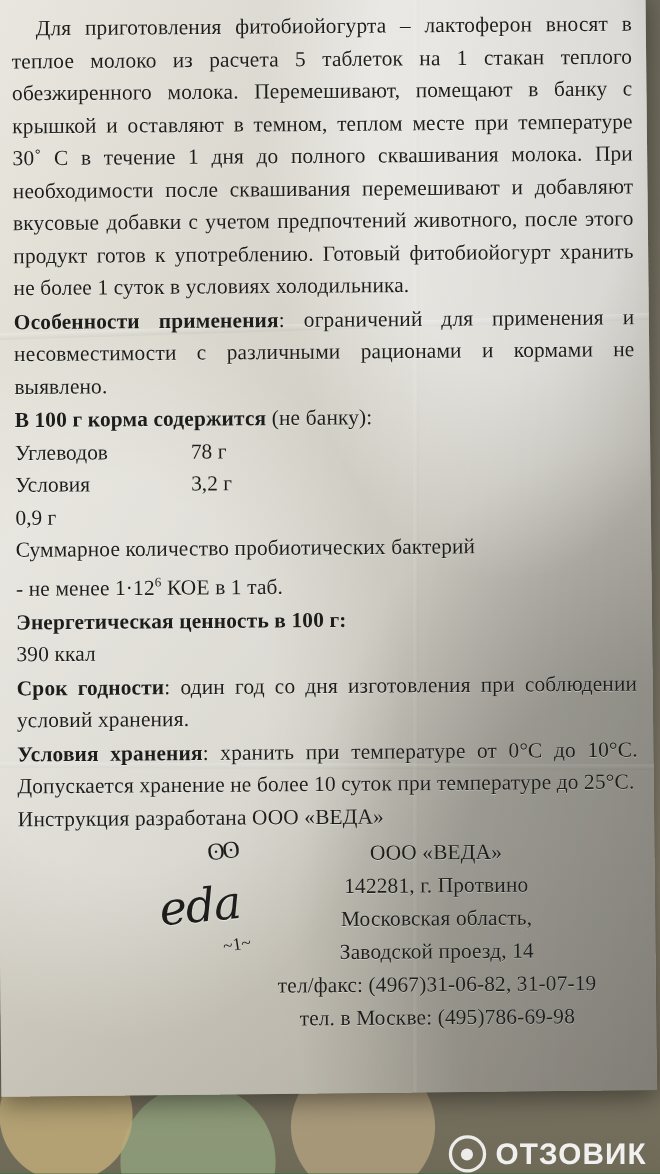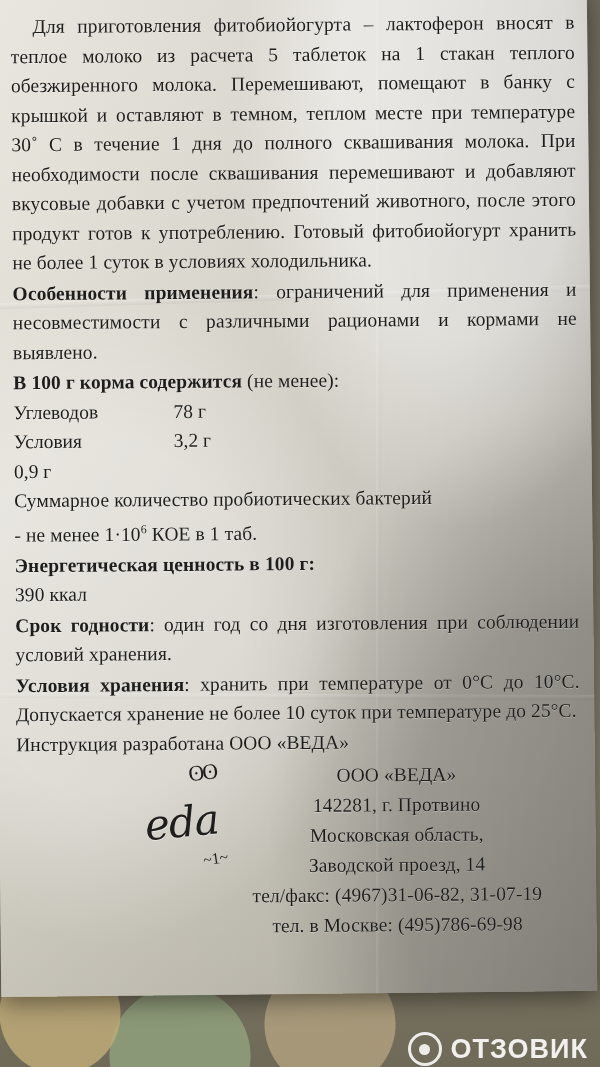--- a/index.html
+++ b/index.html
@@ -214,40 +214,40 @@
   <div class="text-layer">
 
     <p class="para indent">Для приготовления фитобиойогурта – лактоферон вносят в теплое молоко из расчета 5 таблеток на 1 стакан теплого обезжиренного молока. Перемешивают, помещают в банку с крышкой и оставляют в темном, теплом месте при температуре 30˚ С в течение 1 дня до полного сквашивания молока. При необходимости после сквашивания перемешивают и добавляют вкусовые добавки с учетом предпочтений животного, после этого продукт готов к употреблению. Готовый фитобиойогурт хранить не более 1 суток в условиях холодильника.</p>
 
     <p class="para sec">
       <span class="b">Особенности применения</span><span>:</span>
       <span>ограничений для применения и несовместимости с различными рационами и кормами не выявлено.</span>
     </p>
 
     <p class="para sec">
-      <span class="b">В 100 г корма содержится</span><span> (не менее):</span>
+      <span class="b">В 100 г корма содержится</span><span> (не банку):</span>
     </p>
 
     <div class="nutri">
       <div class="nutri-row">
         <span class="nutri-name">Углеводов</span>
         <span class="nutri-val">78 г</span>
       </div>
       <div class="nutri-row">
         <span class="nutri-name">Условия</span>
         <span class="nutri-val">3,2 г</span>
       </div>
       <div class="nutri-row">
         <span class="nutri-val">0,9 г</span>
       </div>
     </div>
 
     <p class="line">Суммарное количество пробиотических бактерий</p>
     <p class="line">
-      <span>- не менее 1·10</span><sup>6</sup><span> КОЕ в 1 таб.</span>
+      <span>- не менее 1·12</span><sup>6</sup><span> КОЕ в 1 таб.</span>
     </p>
 
     <p class="line b sec">Энергетическая ценность в 100 г:</p>
     <p class="line">390 ккал</p>
 
     <p class="para sec">
       <span class="b">Срок годности</span><span>:</span>
       <span>один год со дня изготовления при соблюдении условий хранения.</span>
     </p>
 

